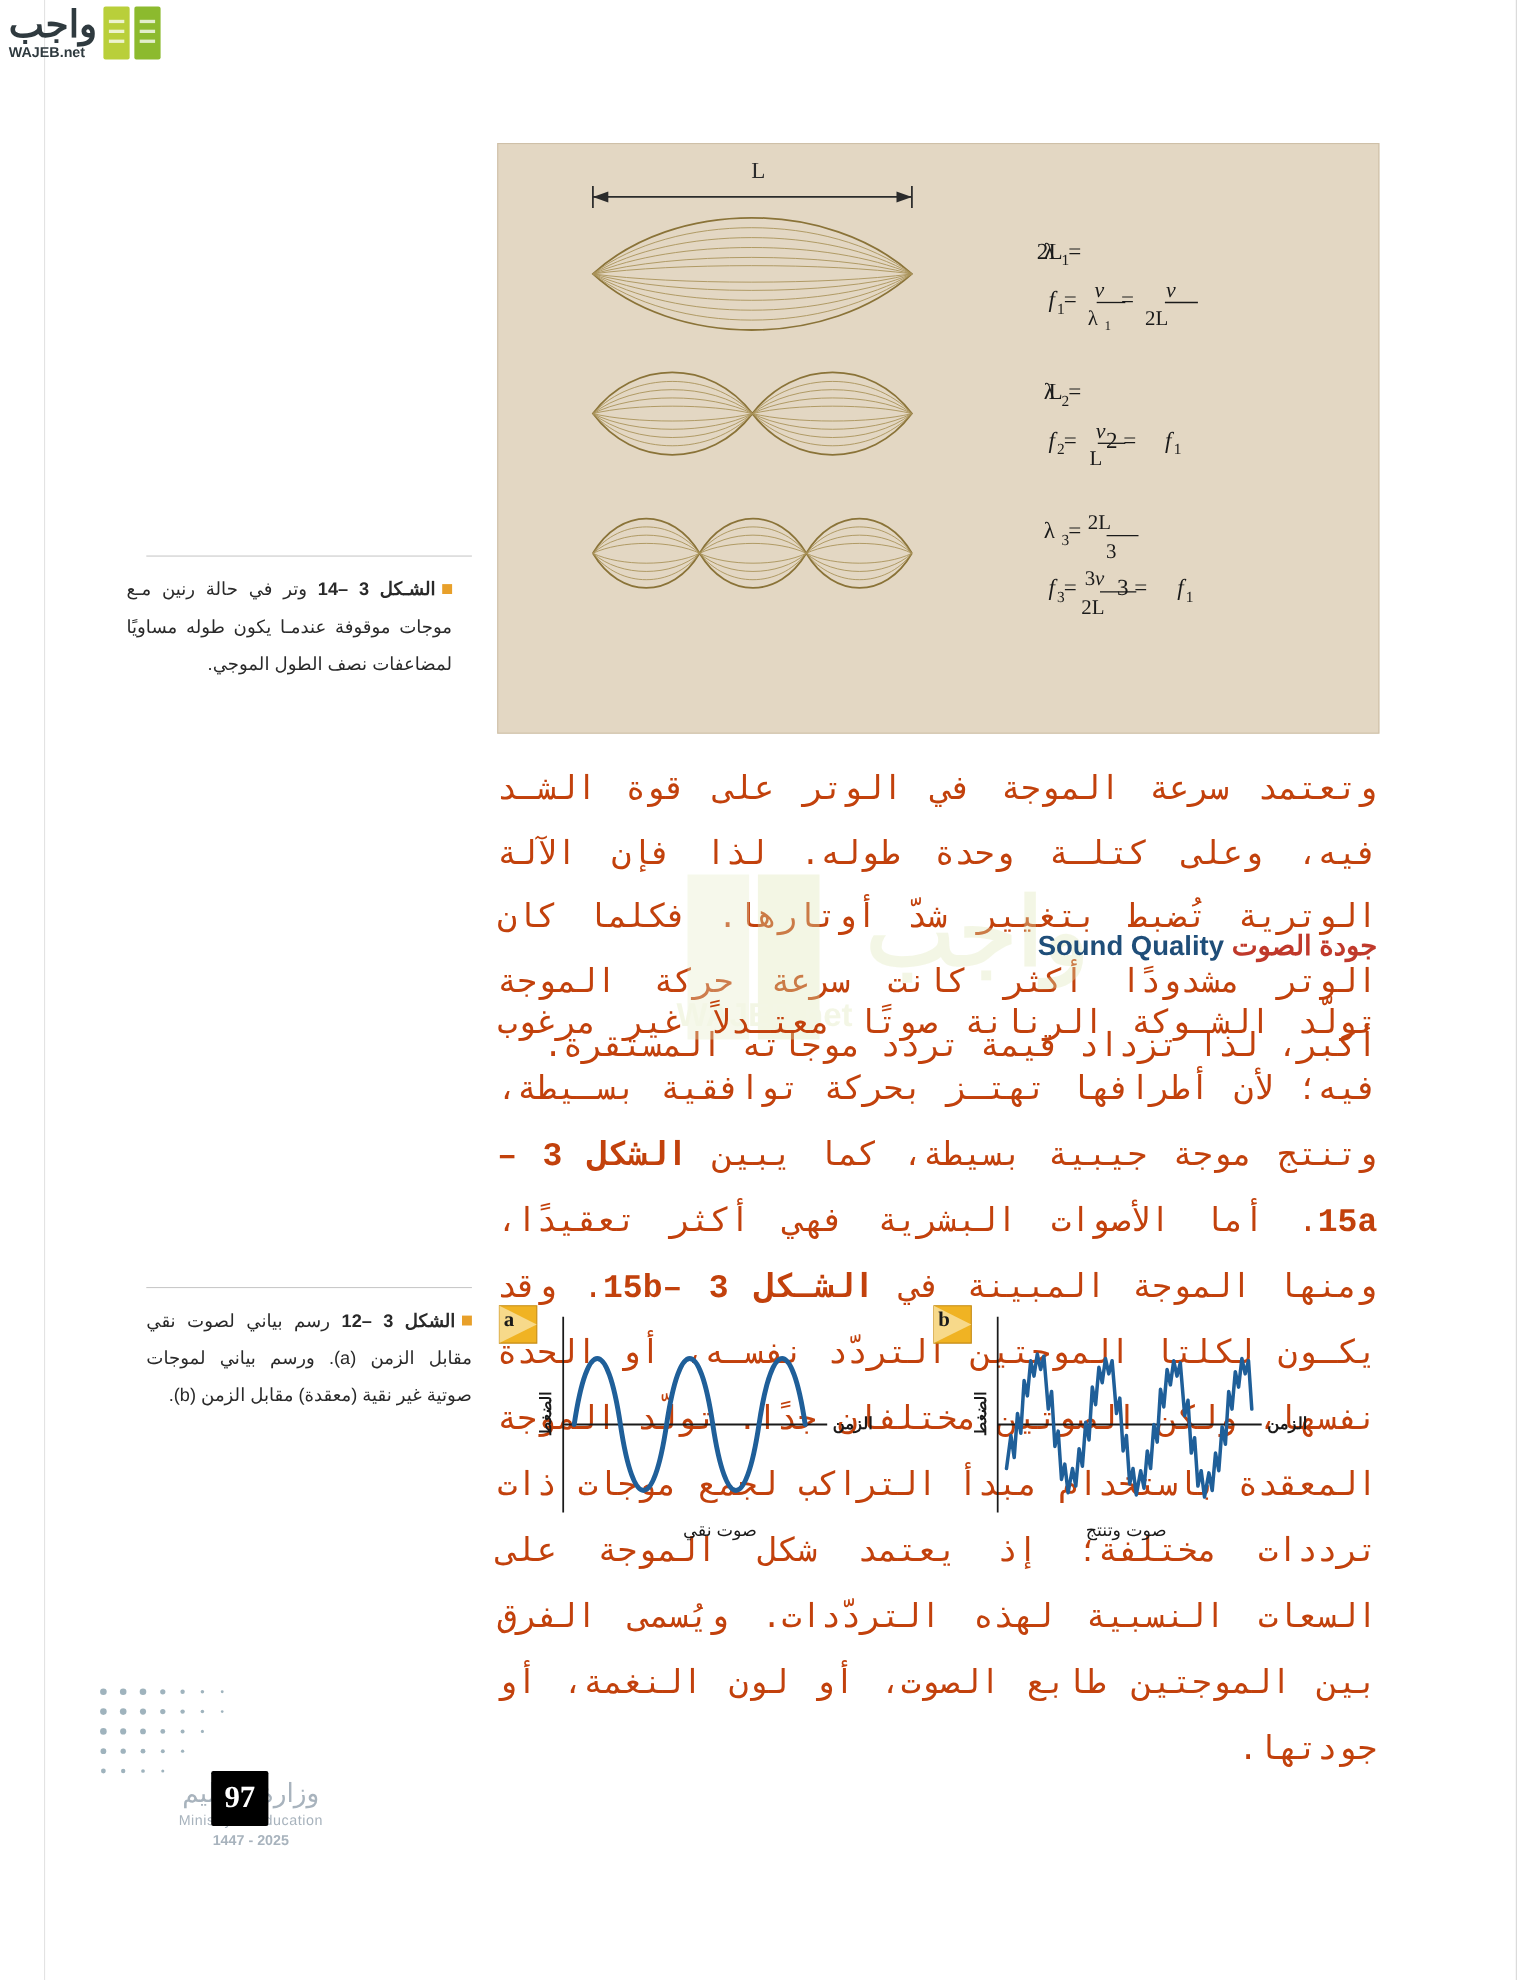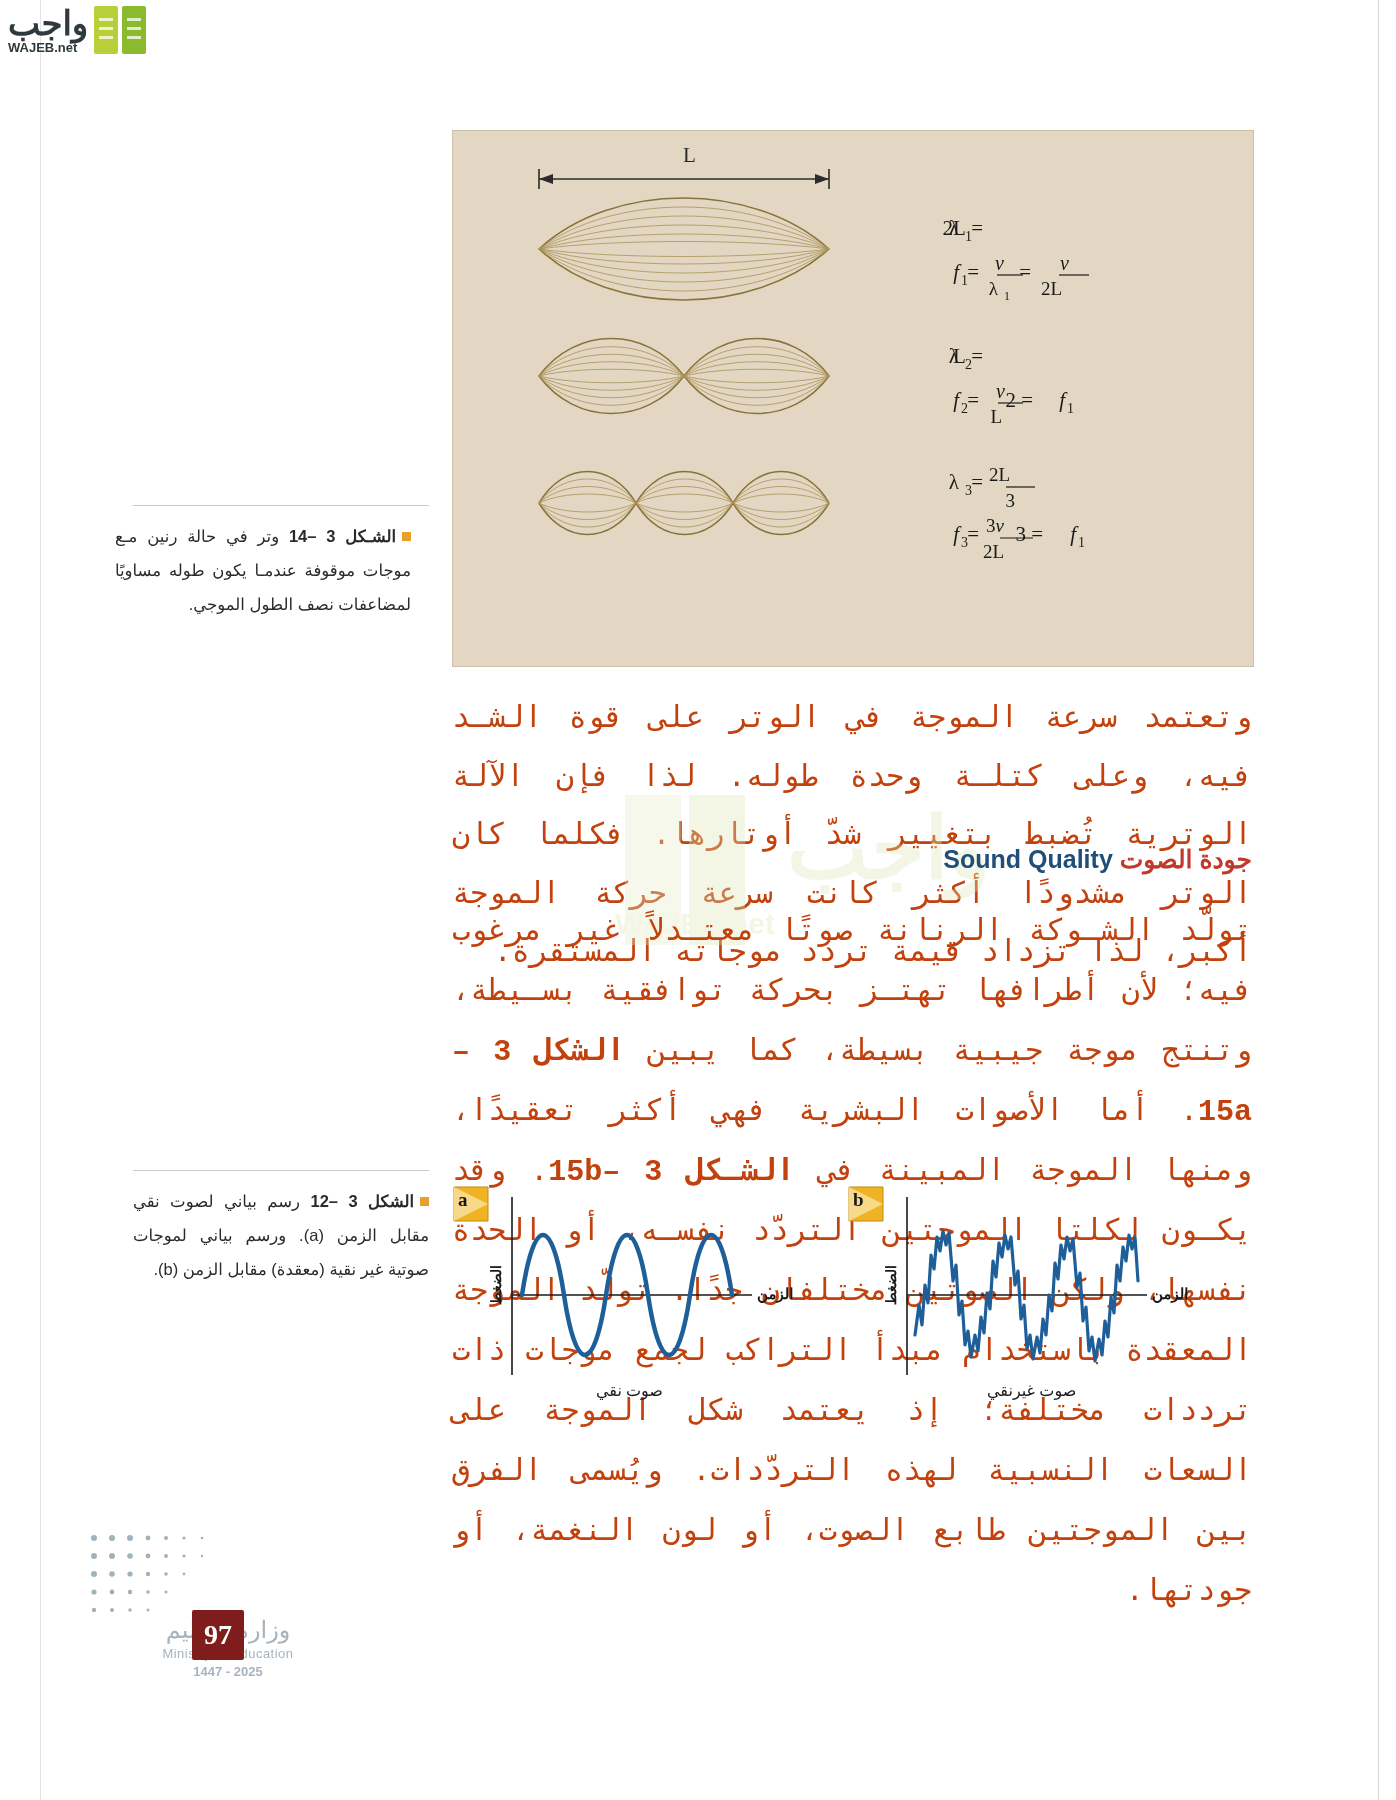--- a/index.html
+++ b/index.html
@@ -321,21 +321,21 @@
     color: #a8b3bd;
     margin-top: 3px;
     font-weight: bold;
   }
   .page-badge {
     position: absolute;
     left: 114px;
     top: 80px;
     width: 52px;
     height: 50px;
-    background: #7f1d1d;
+    background: #000000;
     color: #fff;
     font-family: "Liberation Serif", serif;
     font-weight: bold;
     font-size: 28px;
     display: flex;
     align-items: center;
     justify-content: center;
     border-radius: 2px;
   }
 </style>
@@ -528,21 +528,21 @@
       <line x1="60" y1="12" x2="60" y2="190" stroke="#1a1a1a" stroke-width="1.6"></line>
       <line x1="60" y1="110" x2="300" y2="110" stroke="#1a1a1a" stroke-width="1.6"></line>
 
       <path d="M70,110 C82,30 100,30 112,110 C124,190 142,190 154,110 C166,30 184,30 196,110 C208,190 226,190 238,110 C250,30 268,30 280,110" fill="none" stroke="#1f5f99" stroke-width="4.5" stroke-linecap="round"></path>
     </svg>
     <div class="tri-badge">
       <span class="lbl">a</span>
     </div>
     <div class="axis-label-v" style="left:36px; top:80px;">الضغط</div>
     <div class="axis-label-h" style="left:305px; top:100px;">الزمن</div>
-    <div class="fig-sub" style="left:144px; top:196px;font-family:Liberation Serif, serif;">صوت نقي</div>
+    <div class="fig-sub" style="left:169px; top:196px;">صوت نقي</div>
   </div>
 
   <div class="panel b">
     <svg width="375" height="230" viewBox="0 0 375 230">
       <polygon points="2,2 36,2 36,36 2,36" fill="#f0b323" stroke="#c58a12" stroke-width="1"></polygon>
       <polygon points="2,2 36,19 2,36" fill="#f7d98a" stroke="none"></polygon>
       <line x1="60" y1="12" x2="60" y2="190" stroke="#1a1a1a" stroke-width="1.6"></line>
       <line x1="60" y1="110" x2="300" y2="110" stroke="#1a1a1a" stroke-width="1.6"></line>
 
       <path d="M68,150 L72,120 L75,140 L78,100 L81,118 L84,70 L87,84 L90,52 L93,66 L96,46 L99,60 L102,48
@@ -551,21 +551,21 @@
                L168,100 L171,86 L174,134 L177,120 L180,164 L183,150 L186,174 L190,152 L193,168 L196,134
                L199,150 L202,110 L205,126 L208,78 L211,94 L214,60 L217,74 L220,52 L223,66 L226,54
                L230,102 L233,88 L236,136 L239,122 L242,166 L245,152 L248,176 L252,154 L255,170 L258,136
                L261,152 L264,112 L267,128 L270,80 L273,96 L276,62 L279,76 L282,50 L285,64 L288,52 L291,96" fill="none" stroke="#1f5f99" stroke-width="3.2" stroke-linejoin="round" stroke-linecap="round"></path>
     </svg>
     <div class="tri-badge">
       <span class="lbl">b</span>
     </div>
     <div class="axis-label-v" style="left:36px; top:80px;">الضغط</div>
     <div class="axis-label-h" style="left:305px; top:100px;">الزمن</div>
-    <div class="fig-sub" style="left:140px; top:196px;">صوت غيرنقي</div>
+    <div class="fig-sub" style="left:140px; top:196px;">صوت وتنتج</div>
   </div>
 </div>
 
 <div class="footer">
   <svg class="dots" width="170" height="90" viewBox="0 0 170 90">
     <g fill="#9fb3bd">
       <circle cx="6" cy="8" r="3"></circle>
         <circle cx="24" cy="8" r="3"></circle>
         <circle cx="42" cy="8" r="3"></circle>
         <circle cx="60" cy="8" r="2.4"></circle>

